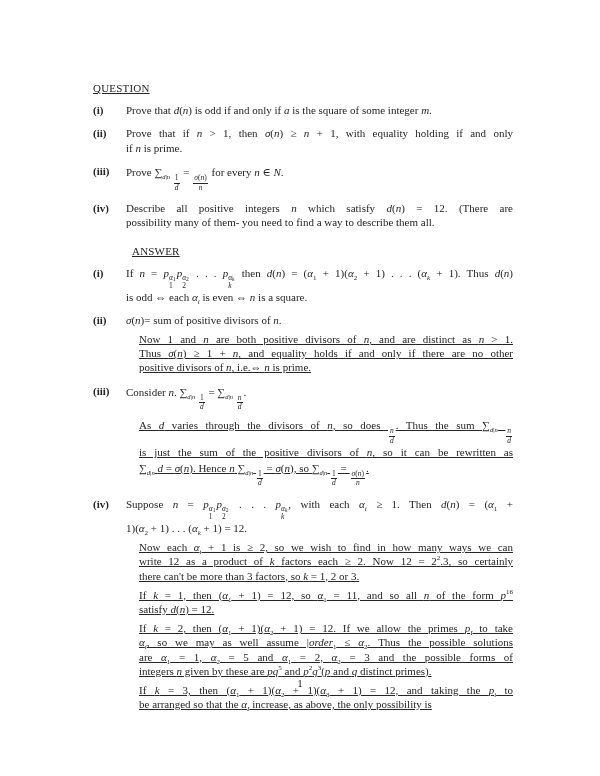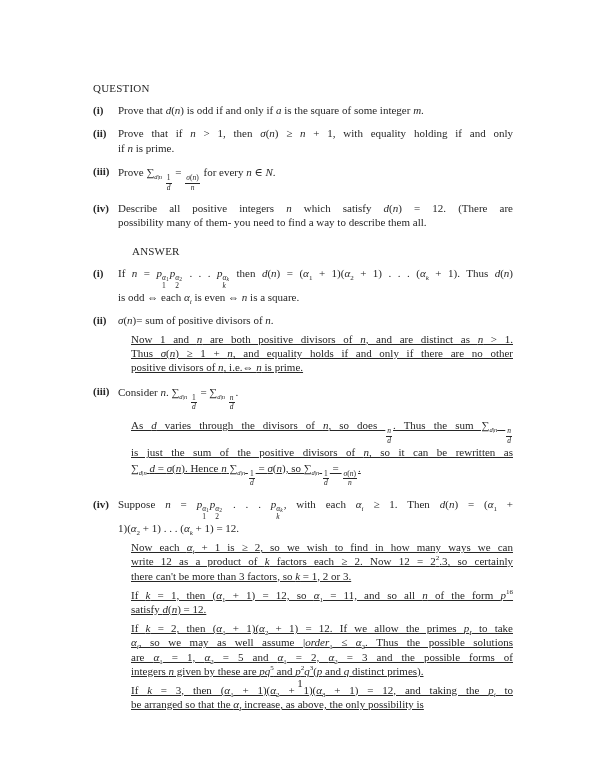--- a/index.html
+++ b/index.html
@@ -7,27 +7,27 @@
     position:relative;
     width:600px;height:776px;
     background:#ffffff;
     color:#262626;
     font-family:"Liberation Serif","DejaVu Serif",serif;
     font-size:11px;
     line-height:14.2px;
     overflow:hidden;
   }
   .content{position:absolute;left:93px;top:81px;width:420px;}
-  .heading{font-size:11px;letter-spacing:0.2px;}
+  .heading{font-size:11px;letter-spacing:0.2px;text-decoration:underline;}
   .heading.answer{margin-top:14px;margin-left:39px;}
   .item{display:flex;margin-top:9px;}
   .item.first{margin-top:8px;}
   .item .label{flex:0 0 25px;width:25px;font-weight:bold;}
   .item .body{flex:1;min-width:0;}
-  .line{text-align:justify;text-align-last:justify;}
+  .line{text-align:justify;text-align-last:justify;margin-left:8px;}
   .line.end{text-align-last:left;}
   .line.tall{line-height:17.5px;}
   .para{margin:5px 0 0 13px;text-decoration:underline;}
   sub,sup{font-size:7px;line-height:0;}
   .lm{font-size:6.5px;vertical-align:-2.5px;letter-spacing:0;}
   .fr{display:inline-flex;flex-direction:column;align-items:center;vertical-align:-0.55em;font-size:7.5px;line-height:1.15;margin:0 1px;}
   .fr>span:first-child{border-bottom:0.8px solid #262626;padding:0 1px;}
   .stk{display:inline-flex;flex-direction:column;align-items:flex-start;vertical-align:-0.45em;font-size:7.5px;line-height:1;margin:0 1px 0 0;}
   .stk sub{font-size:5.5px;vertical-align:-1px;}
   .stk>span:last-child{margin-top:0.5px;}

